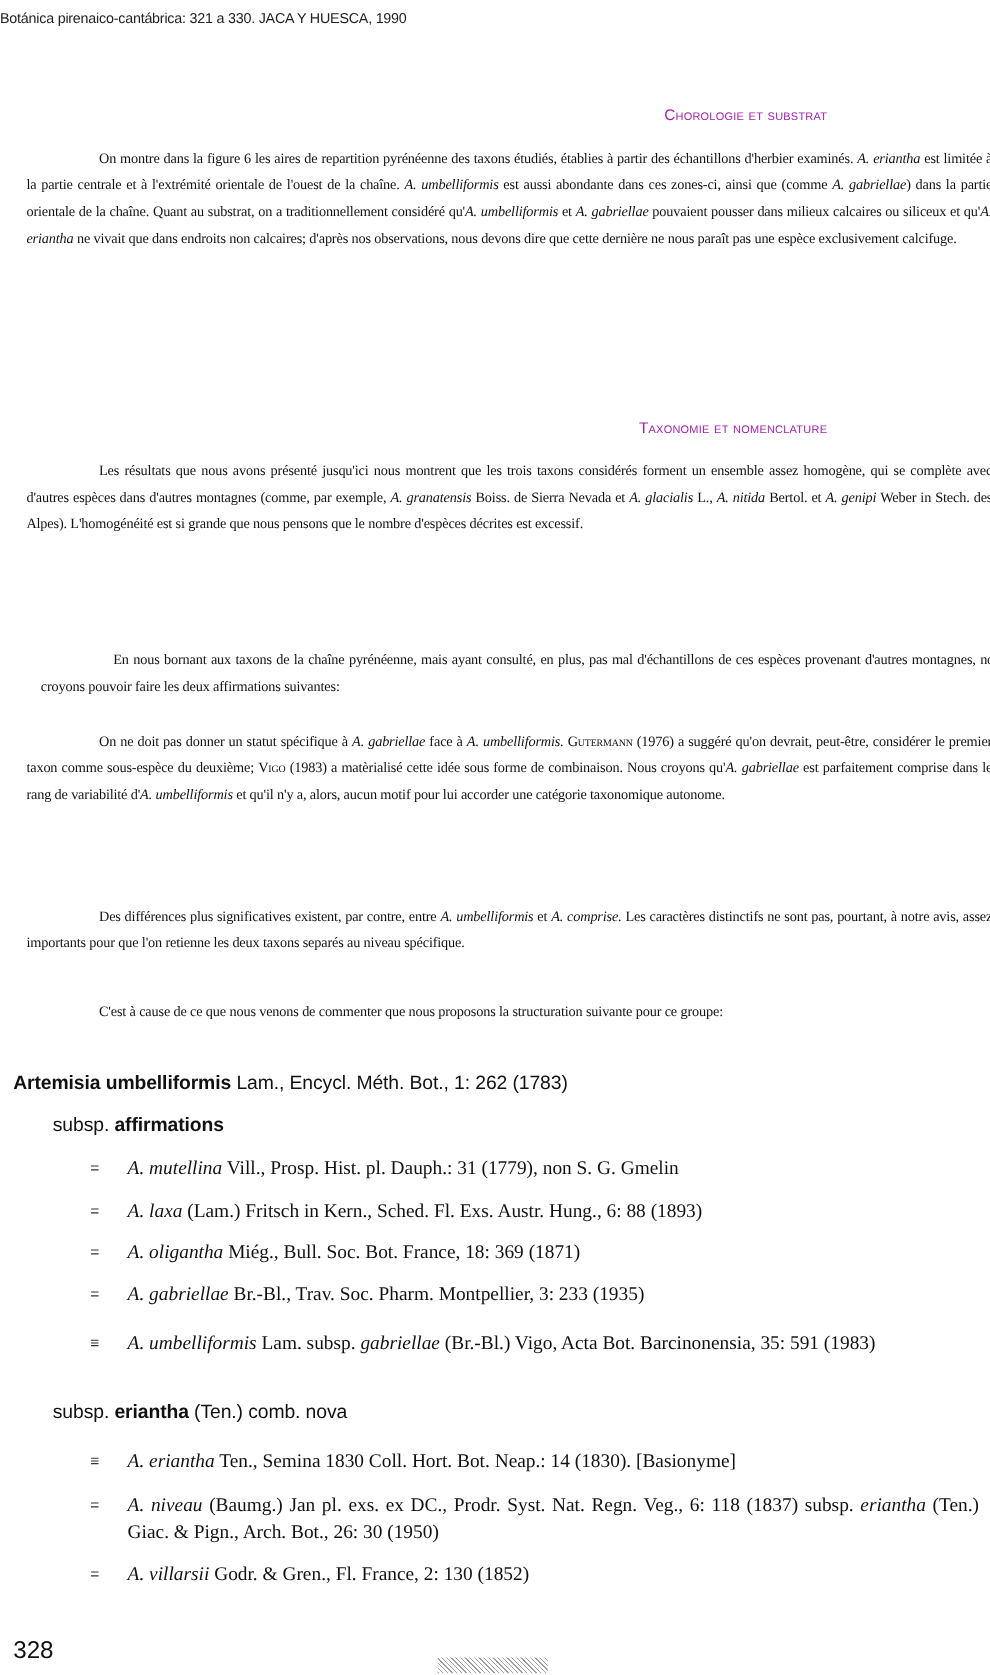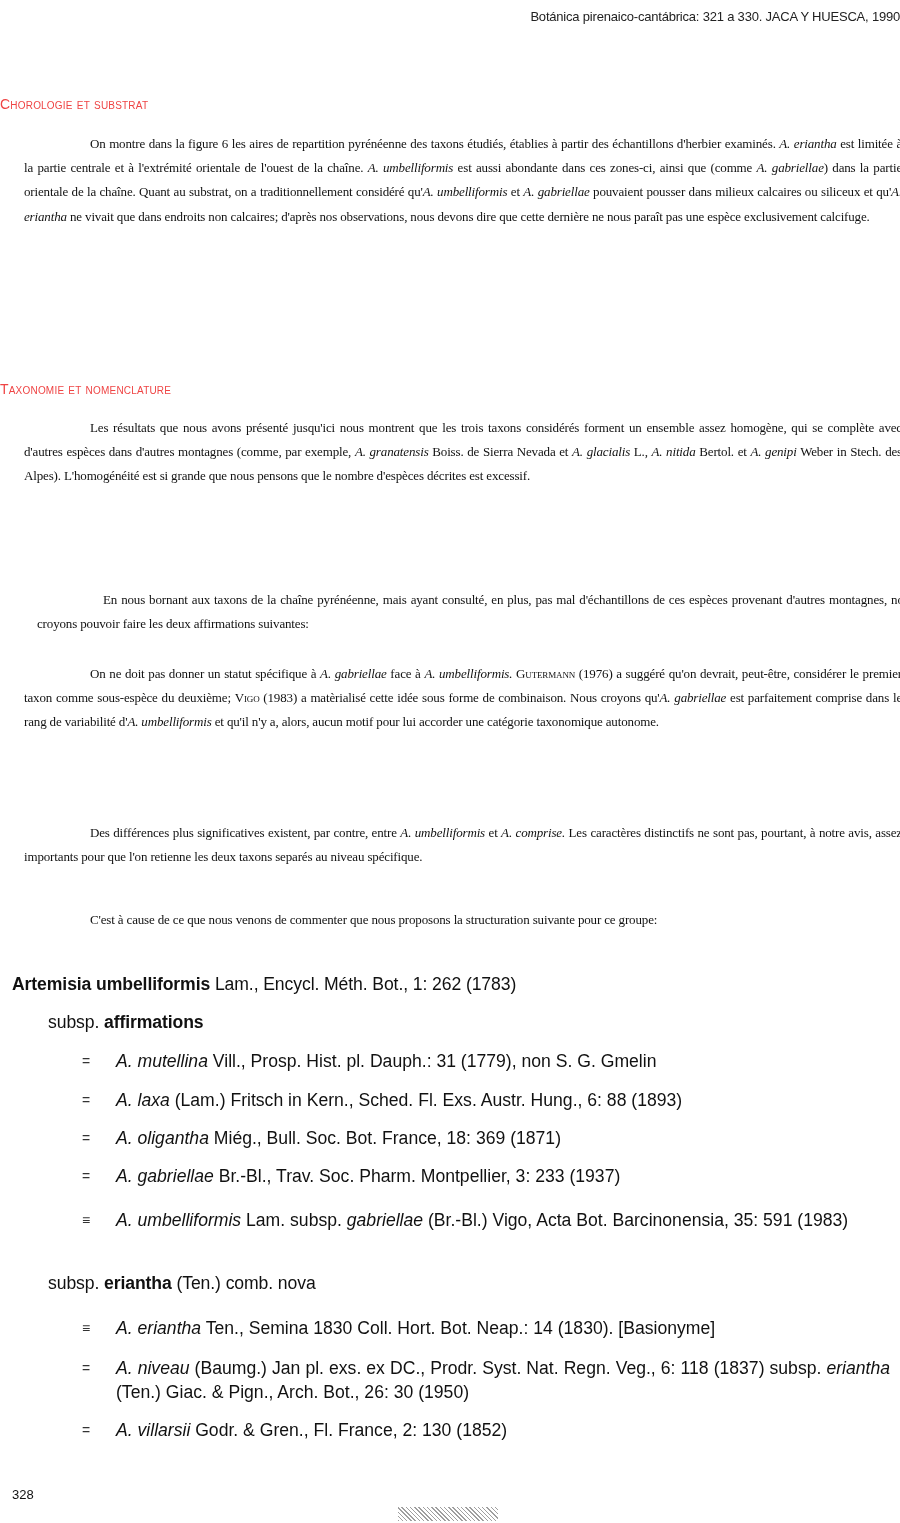--- a/index.html
+++ b/index.html
@@ -1,31 +1,31 @@
 <!DOCTYPE html>
 <html><head>
 <meta charset="utf-8">
 <style>
   html, body { margin:0; padding:0; background:#ffffff; }
   body { width:900px; height:1523px; position:relative; overflow:hidden;
          font-family:"Liberation Sans", sans-serif; color:#111; }
-  .runhead { position:absolute; top:9px; left:0; width:900px; text-align:right;
+  .runhead { position:absolute; top:9px; left:0; width:900px; text-align:left;
              font-size:13px; letter-spacing:-0.2px; color:#222; }
-  .heading { position:absolute; left:0; width:752px; text-align:left; font-size:14px;
-             font-variant:small-caps; letter-spacing:0.2px; color:#ef4444; }
+  .heading { position:absolute; left:0; width:752px; text-align:right; font-size:14px;
+             font-variant:small-caps; letter-spacing:0.2px; color:#a21caf; }
   .para { position:absolute; left:24px; width:878px; font-size:13px; line-height:24.2px;
           text-align:justify; text-indent:66px; letter-spacing:-0.15px;font-family:Liberation Serif, serif; }
   .para i { font-style:italic; }
   .sc { font-variant:small-caps; }
   .line { position:absolute; font-size:17.6px; line-height:24px; letter-spacing:-0.1px; }
   .bold { font-weight:bold; }
   .syn { position:absolute; left:82px; width:808px; font-size:17.6px; line-height:24px; }
   .syn .sym { position:absolute; left:0; top:0; width:20px; font-size:14px; color:#333; }
-  .syn .txt { position:absolute; left:34px; width:774px; text-align:justify; }
-  .pageno { position:absolute; left:12px; top:1487px; font-size:13px; }
+  .syn .txt { position:absolute; left:34px; width:774px; text-align:justify;font-family:Liberation Serif, serif; }
+  .pageno { position:absolute; left:12px; top:1487px; font-size:22px; }
   .stamp { position:absolute; left:398px; top:1507px; width:100px; height:14px;
            background: repeating-linear-gradient(45deg,#888 0 1px,#fff 1px 3px),
                        repeating-linear-gradient(-45deg,#999 0 1px,transparent 1px 3px);
            opacity:0.8; }
 </style>
 </head>
 <body>
 
 <div class="runhead">Botánica pirenaico-cantábrica: 321 a 330. JACA Y HUESCA, 1990</div>
 
@@ -68,21 +68,21 @@
 <div class="syn" style="top:1088px">
   <span class="sym">=</span>
   <span class="txt"><i>A. laxa</i><span> (Lam.) Fritsch in Kern., Sched. Fl. Exs. Austr. Hung., 6: 88 (1893)</span></span>
 </div>
 <div class="syn" style="top:1126px">
   <span class="sym">=</span>
   <span class="txt"><i>A. oligantha</i><span> Miég., Bull. Soc. Bot. France, 18: 369 (1871)</span></span>
 </div>
 <div class="syn" style="top:1164px">
   <span class="sym">=</span>
-  <span class="txt"><i>A. gabriellae</i><span> Br.-Bl., Trav. Soc. Pharm. Montpellier, 3: 233 (1937)</span></span>
+  <span class="txt"><i>A. gabriellae</i><span> Br.-Bl., Trav. Soc. Pharm. Montpellier, 3: 233 (1935)</span></span>
 </div>
 <div class="syn" style="top:1208px">
   <span class="sym">≡</span>
   <span class="txt"><i>A. umbelliformis</i><span> Lam. subsp. </span><i>gabriellae</i><span> (Br.-Bl.) Vigo, Acta Bot. Barcinonensia, 35: 591 (1983)</span></span>
 </div>
 
 <div class="line" style="top:1271px;left:48px">
   <span>subsp. </span><span class="bold">eriantha</span><span> (Ten.) comb. nova</span>
 </div>
 

